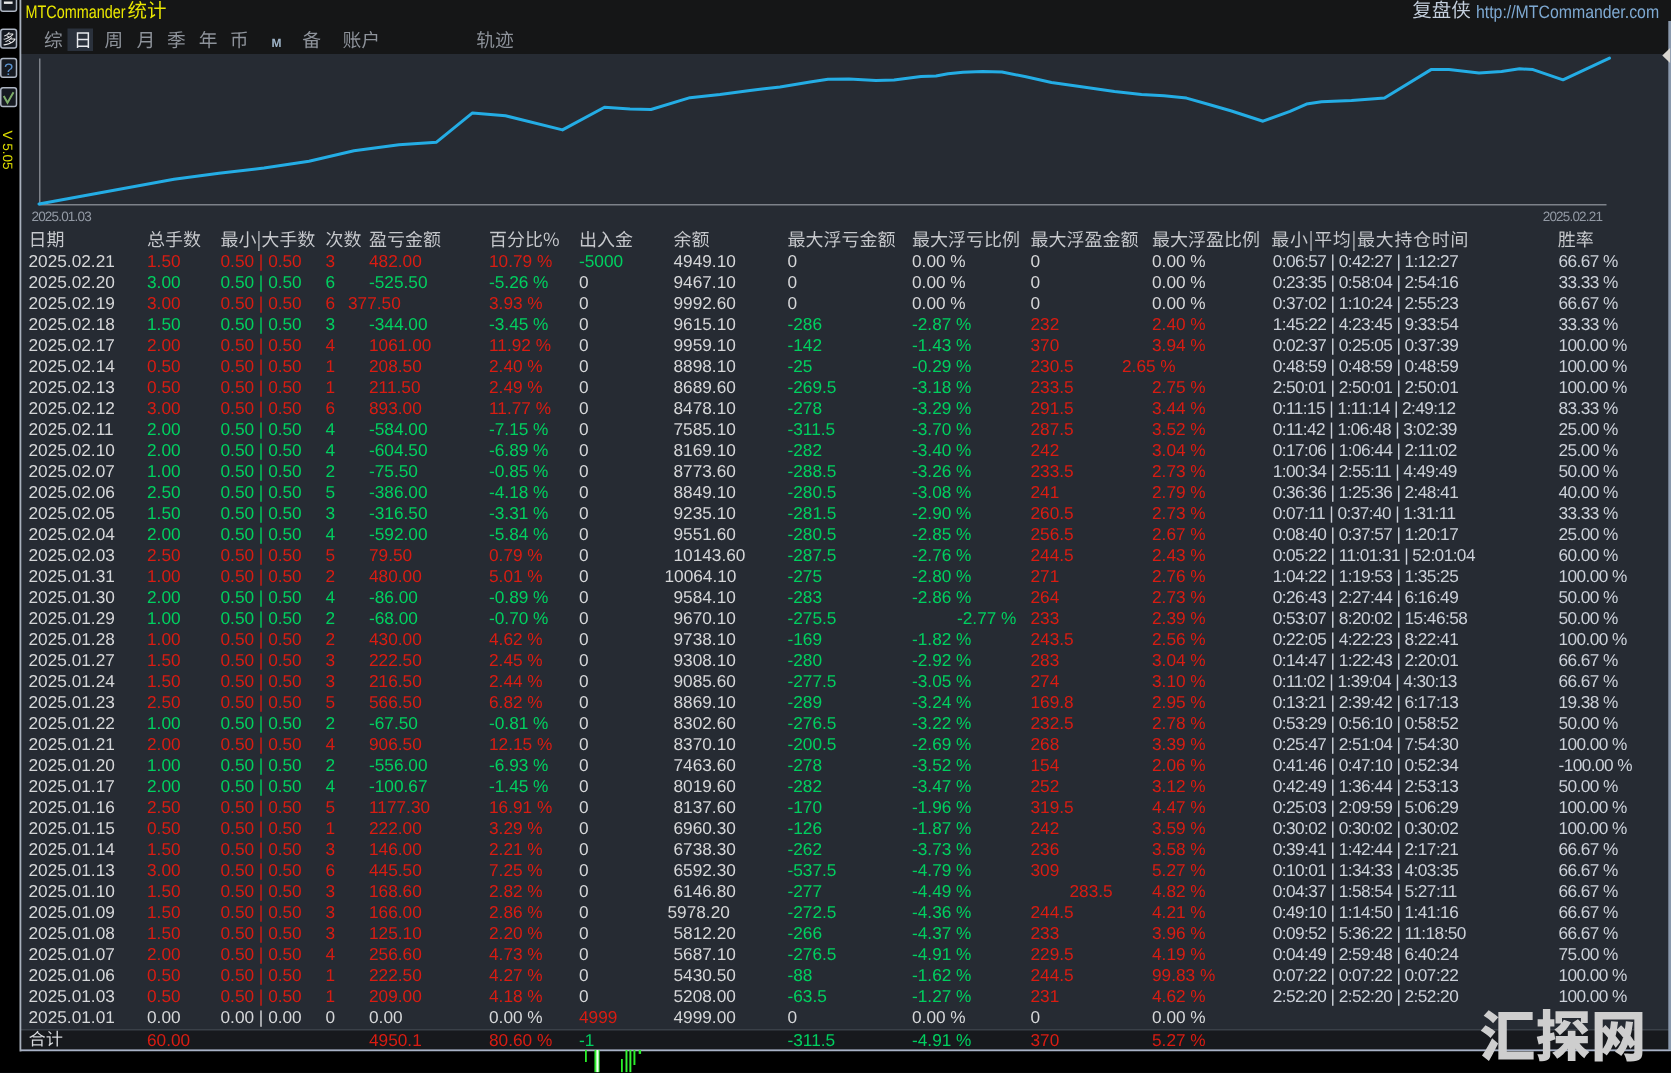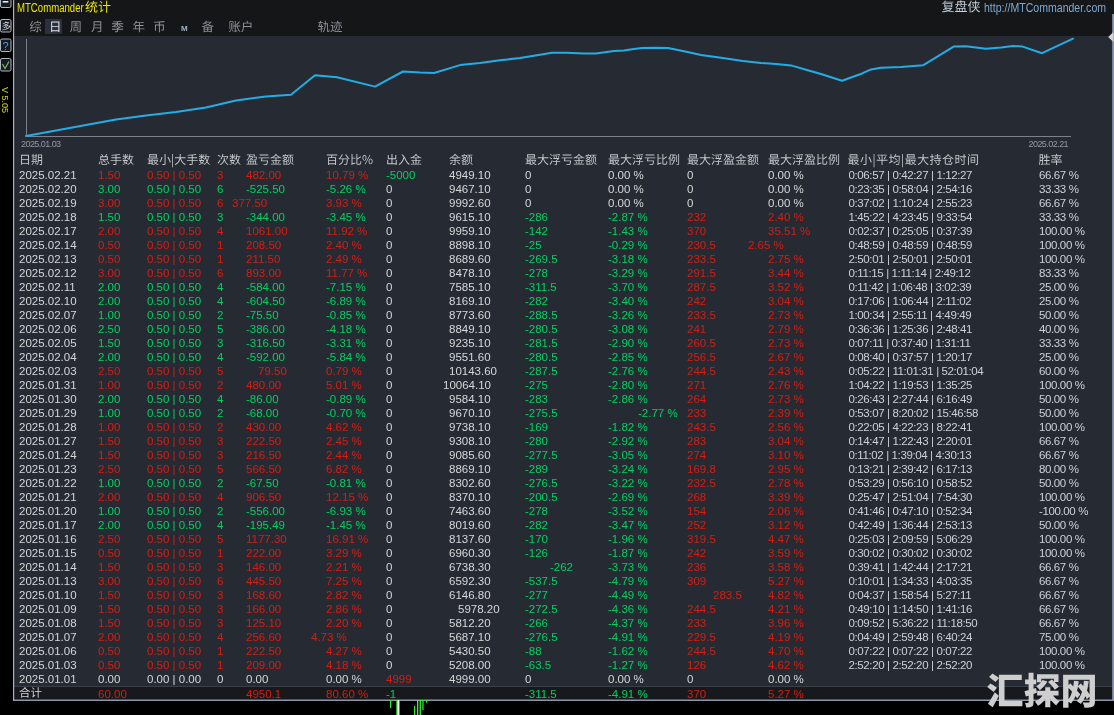--- a/index.html
+++ b/index.html
@@ -101,21 +101,21 @@
         <b class="r" style="left:84px">2.00</b>
         <b class="r" style="left:133px">0.50 | 0.50</b>
         <b class="r" style="left:203px">4</b>
         <b class="r" style="left:232px">1061.00</b>
         <b class="r" style="left:312px">11.92 %</b>
         <b class="w" style="left:372px">0</b>
         <b class="w" style="left:435px">9959.10</b>
         <b class="g" style="left:511px">-142</b>
         <b class="g" style="left:594px">-1.43 %</b>
         <b class="r" style="left:673px">370</b>
-        <b class="r" style="left:754px">35.51 %</b>
+        <b class="r" style="left:754px">3.94 %</b>
         <b class="t" style="left:834.5px">0:02:37 | 0:25:05 | 0:37:39</b>
         <b class="t" style="left:1025px">100.00 %</b>
       </div>
 <div class="tr" style="top:237.5px">
         <b class="w" style="left:5px">2025.02.14</b>
         <b class="r" style="left:84px">0.50</b>
         <b class="r" style="left:133px">0.50 | 0.50</b>
         <b class="r" style="left:203px">1</b>
         <b class="r" style="left:232px">208.50</b>
         <b class="r" style="left:312px">2.40 %</b>
@@ -254,21 +254,21 @@
         <b class="r" style="left:673px">256.5</b>
         <b class="r" style="left:754px">2.67 %</b>
         <b class="t" style="left:834.5px">0:08:40 | 0:37:57 | 1:20:17</b>
         <b class="t" style="left:1025px">25.00 %</b>
       </div>
 <div class="tr" style="top:363.5px">
         <b class="w" style="left:5px">2025.02.03</b>
         <b class="r" style="left:84px">2.50</b>
         <b class="r" style="left:133px">0.50 | 0.50</b>
         <b class="r" style="left:203px">5</b>
-        <b class="r" style="left:244px">79.50</b>
+        <b class="r" style="left:232px">79.50</b>
         <b class="r" style="left:312px">0.79 %</b>
         <b class="w" style="left:372px">0</b>
         <b class="w" style="left:435px">10143.60</b>
         <b class="g" style="left:511px">-287.5</b>
         <b class="g" style="left:594px">-2.76 %</b>
         <b class="r" style="left:673px">244.5</b>
         <b class="r" style="left:754px">2.43 %</b>
         <b class="t" style="left:834.5px">0:05:22 | 11:01:31 | 52:01:04</b>
         <b class="t" style="left:1025px">60.00 %</b>
       </div>
@@ -375,21 +375,21 @@
         <b class="r" style="left:203px">5</b>
         <b class="r" style="left:232px">566.50</b>
         <b class="r" style="left:312px">6.82 %</b>
         <b class="w" style="left:372px">0</b>
         <b class="w" style="left:435px">8869.10</b>
         <b class="g" style="left:511px">-289</b>
         <b class="g" style="left:594px">-3.24 %</b>
         <b class="r" style="left:673px">169.8</b>
         <b class="r" style="left:754px">2.95 %</b>
         <b class="t" style="left:834.5px">0:13:21 | 2:39:42 | 6:17:13</b>
-        <b class="t" style="left:1025px">80.00 %</b>
+        <b class="t" style="left:1025px">19.38 %</b>
       </div>
 <div class="tr" style="top:475.5px">
         <b class="w" style="left:5px">2025.01.22</b>
         <b class="g" style="left:84px">1.00</b>
         <b class="g" style="left:133px">0.50 | 0.50</b>
         <b class="g" style="left:203px">2</b>
         <b class="g" style="left:232px">-67.50</b>
         <b class="g" style="left:312px">-0.81 %</b>
         <b class="w" style="left:372px">0</b>
         <b class="w" style="left:435px">8302.60</b>
@@ -430,21 +430,21 @@
         <b class="r" style="left:673px">154</b>
         <b class="r" style="left:754px">2.06 %</b>
         <b class="t" style="left:834.5px">0:41:46 | 0:47:10 | 0:52:34</b>
         <b class="t" style="left:1025px">-100.00 %</b>
       </div>
 <div class="tr" style="top:517.5px">
         <b class="w" style="left:5px">2025.01.17</b>
         <b class="g" style="left:84px">2.00</b>
         <b class="g" style="left:133px">0.50 | 0.50</b>
         <b class="g" style="left:203px">4</b>
-        <b class="g" style="left:232px">-195.49</b>
+        <b class="g" style="left:232px">-100.67</b>
         <b class="g" style="left:312px">-1.45 %</b>
         <b class="w" style="left:372px">0</b>
         <b class="w" style="left:435px">8019.60</b>
         <b class="g" style="left:511px">-282</b>
         <b class="g" style="left:594px">-3.47 %</b>
         <b class="r" style="left:673px">252</b>
         <b class="r" style="left:754px">3.12 %</b>
         <b class="t" style="left:834.5px">0:42:49 | 1:36:44 | 2:53:13</b>
         <b class="t" style="left:1025px">50.00 %</b>
       </div>
@@ -482,21 +482,21 @@
       </div>
 <div class="tr" style="top:559.5px">
         <b class="w" style="left:5px">2025.01.14</b>
         <b class="r" style="left:84px">1.50</b>
         <b class="r" style="left:133px">0.50 | 0.50</b>
         <b class="r" style="left:203px">3</b>
         <b class="r" style="left:232px">146.00</b>
         <b class="r" style="left:312px">2.21 %</b>
         <b class="w" style="left:372px">0</b>
         <b class="w" style="left:435px">6738.30</b>
-        <b class="g" style="left:536px">-262</b>
+        <b class="g" style="left:511px">-262</b>
         <b class="g" style="left:594px">-3.73 %</b>
         <b class="r" style="left:673px">236</b>
         <b class="r" style="left:754px">3.58 %</b>
         <b class="t" style="left:834.5px">0:39:41 | 1:42:44 | 2:17:21</b>
         <b class="t" style="left:1025px">66.67 %</b>
       </div>
 <div class="tr" style="top:573.5px">
         <b class="w" style="left:5px">2025.01.13</b>
         <b class="r" style="left:84px">3.00</b>
         <b class="r" style="left:133px">0.50 | 0.50</b>
@@ -529,21 +529,21 @@
         <b class="t" style="left:1025px">66.67 %</b>
       </div>
 <div class="tr" style="top:601.5px">
         <b class="w" style="left:5px">2025.01.09</b>
         <b class="r" style="left:84px">1.50</b>
         <b class="r" style="left:133px">0.50 | 0.50</b>
         <b class="r" style="left:203px">3</b>
         <b class="r" style="left:232px">166.00</b>
         <b class="r" style="left:312px">2.86 %</b>
         <b class="w" style="left:372px">0</b>
-        <b class="w" style="left:444px">5978.20</b>
+        <b class="w" style="left:431px">5978.20</b>
         <b class="g" style="left:511px">-272.5</b>
         <b class="g" style="left:594px">-4.36 %</b>
         <b class="r" style="left:673px">244.5</b>
         <b class="r" style="left:754px">4.21 %</b>
         <b class="t" style="left:834.5px">0:49:10 | 1:14:50 | 1:41:16</b>
         <b class="t" style="left:1025px">66.67 %</b>
       </div>
 <div class="tr" style="top:615.5px">
         <b class="w" style="left:5px">2025.01.08</b>
         <b class="r" style="left:84px">1.50</b>
@@ -559,21 +559,21 @@
         <b class="r" style="left:754px">3.96 %</b>
         <b class="t" style="left:834.5px">0:09:52 | 5:36:22 | 11:18:50</b>
         <b class="t" style="left:1025px">66.67 %</b>
       </div>
 <div class="tr" style="top:629.5px">
         <b class="w" style="left:5px">2025.01.07</b>
         <b class="r" style="left:84px">2.00</b>
         <b class="r" style="left:133px">0.50 | 0.50</b>
         <b class="r" style="left:203px">4</b>
         <b class="r" style="left:232px">256.60</b>
-        <b class="r" style="left:297px">4.73 %</b>
+        <b class="r" style="left:312px">4.73 %</b>
         <b class="w" style="left:372px">0</b>
         <b class="w" style="left:435px">5687.10</b>
         <b class="g" style="left:511px">-276.5</b>
         <b class="g" style="left:594px">-4.91 %</b>
         <b class="r" style="left:673px">229.5</b>
         <b class="r" style="left:754px">4.19 %</b>
         <b class="t" style="left:834.5px">0:04:49 | 2:59:48 | 6:40:24</b>
         <b class="t" style="left:1025px">75.00 %</b>
       </div>
 <div class="tr" style="top:643.5px">
@@ -581,36 +581,36 @@
         <b class="r" style="left:84px">0.50</b>
         <b class="r" style="left:133px">0.50 | 0.50</b>
         <b class="r" style="left:203px">1</b>
         <b class="r" style="left:232px">222.50</b>
         <b class="r" style="left:312px">4.27 %</b>
         <b class="w" style="left:372px">0</b>
         <b class="w" style="left:435px">5430.50</b>
         <b class="g" style="left:511px">-88</b>
         <b class="g" style="left:594px">-1.62 %</b>
         <b class="r" style="left:673px">244.5</b>
-        <b class="r" style="left:754px">4.70 %</b>
+        <b class="r" style="left:754px">99.83 %</b>
         <b class="t" style="left:834.5px">0:07:22 | 0:07:22 | 0:07:22</b>
         <b class="t" style="left:1025px">100.00 %</b>
       </div>
 <div class="tr" style="top:657.5px">
         <b class="w" style="left:5px">2025.01.03</b>
         <b class="r" style="left:84px">0.50</b>
         <b class="r" style="left:133px">0.50 | 0.50</b>
         <b class="r" style="left:203px">1</b>
         <b class="r" style="left:232px">209.00</b>
         <b class="r" style="left:312px">4.18 %</b>
         <b class="w" style="left:372px">0</b>
         <b class="w" style="left:435px">5208.00</b>
         <b class="g" style="left:511px">-63.5</b>
         <b class="g" style="left:594px">-1.27 %</b>
-        <b class="r" style="left:673px">126</b>
+        <b class="r" style="left:673px">231</b>
         <b class="r" style="left:754px">4.62 %</b>
         <b class="t" style="left:834.5px">2:52:20 | 2:52:20 | 2:52:20</b>
         <b class="t" style="left:1025px">100.00 %</b>
       </div>
 <div class="tr" style="top:671.5px">
         <b class="w" style="left:5px">2025.01.01</b>
         <b class="w" style="left:84px">0.00</b>
         <b class="w" style="left:133px">0.00 | 0.00</b>
         <b class="w" style="left:203px">0</b>
         <b class="w" style="left:232px">0.00</b>

